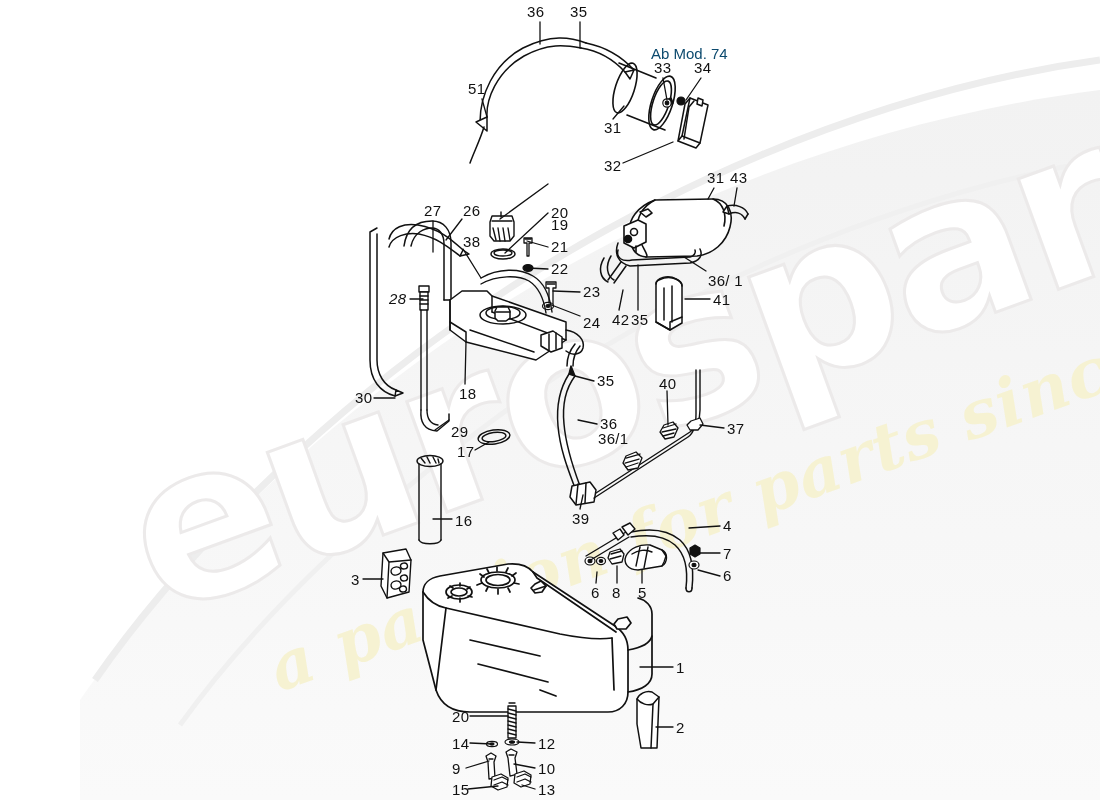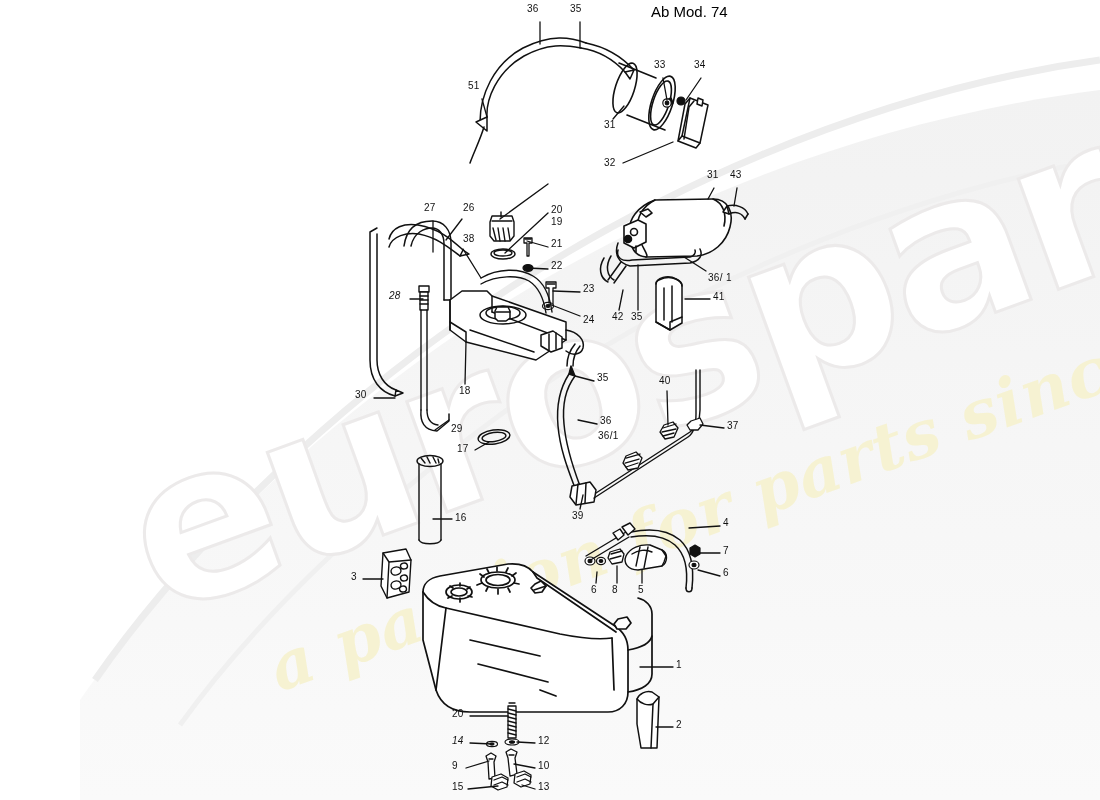--- a/index.html
+++ b/index.html
@@ -6,27 +6,27 @@
   html,body{margin:0;padding:0;background:#fff;}
   body{font-family:"Liberation Sans",sans-serif;}
   #stage{
     position:relative;width:1100px;height:800px;background:#ffffff;overflow:hidden;
   }
   #bg-svg,#wm-svg,#art-svg,#lbl-svg{
     position:absolute;left:0;top:0;width:1100px;height:800px;
   }
   .lbl{
     position:absolute;font-family:"Liberation Sans",sans-serif;
-    font-size:10px;color:#111;font-weight:400;letter-spacing:0.3px;
+    font-size:15px;color:#111;font-weight:400;letter-spacing:0.3px;
     white-space:nowrap;line-height:1.05;
   }
   .lbl.two{line-height:1.15;}
   #title{
     position:absolute;font-family:"Liberation Sans",sans-serif;
-    font-size:15px;color:#000000;white-space:nowrap;font-weight:400;
+    font-size:15px;color:#0c4a6e;white-space:nowrap;font-weight:400;margin-top:42px;
   }
 </style>
 </head>
 <body>
 
 <div id="stage">
 
   <svg id="bg-svg" viewBox="0 0 1100 800" xmlns="http://www.w3.org/2000/svg">
     <defs>
       <linearGradient id="gshade" x1="0" y1="0" x2="0" y2="1">
@@ -426,21 +426,21 @@
       <div class="lbl" style="left: 351px; top: 572px;">3</div>
       <div class="lbl" style="left: 676px; top: 660px;">1</div>
       <div class="lbl" style="left: 676px; top: 720px;">2</div>
       <div class="lbl" style="left: 723px; top: 518px;">4</div>
       <div class="lbl" style="left: 723px; top: 546px;">7</div>
       <div class="lbl" style="left: 723px; top: 568px;">6</div>
       <div class="lbl" style="left: 591px; top: 585px;">6</div>
       <div class="lbl" style="left: 612px; top: 585px;">8</div>
       <div class="lbl" style="left: 638px; top: 585px;">5</div>
       <div class="lbl" style="left: 452px; top: 709px;">20</div>
-      <div class="lbl" style="left: 452px; top: 736px; font-style: italic;">14</div>
+      <div class="lbl" style="left: 452px; top: 736px;">14</div>
       <div class="lbl" style="left: 538px; top: 736px;">12</div>
       <div class="lbl" style="left: 452px; top: 761px;">9</div>
       <div class="lbl" style="left: 538px; top: 761px; text-align: center;">10</div>
       <div class="lbl" style="left: 452px; top: 782px;">15</div>
       <div class="lbl" style="left: 538px; top: 782px;">13</div>
     </div>
 
 </div>
 
 </body></html>

